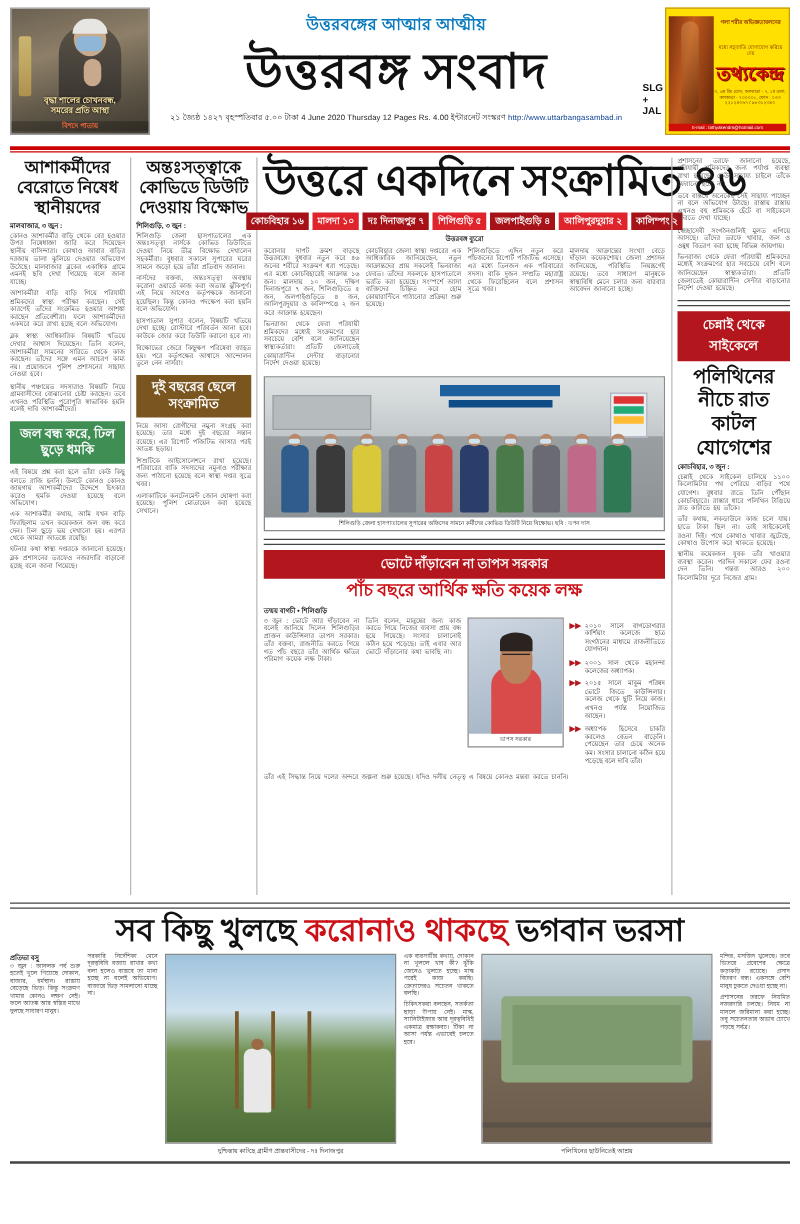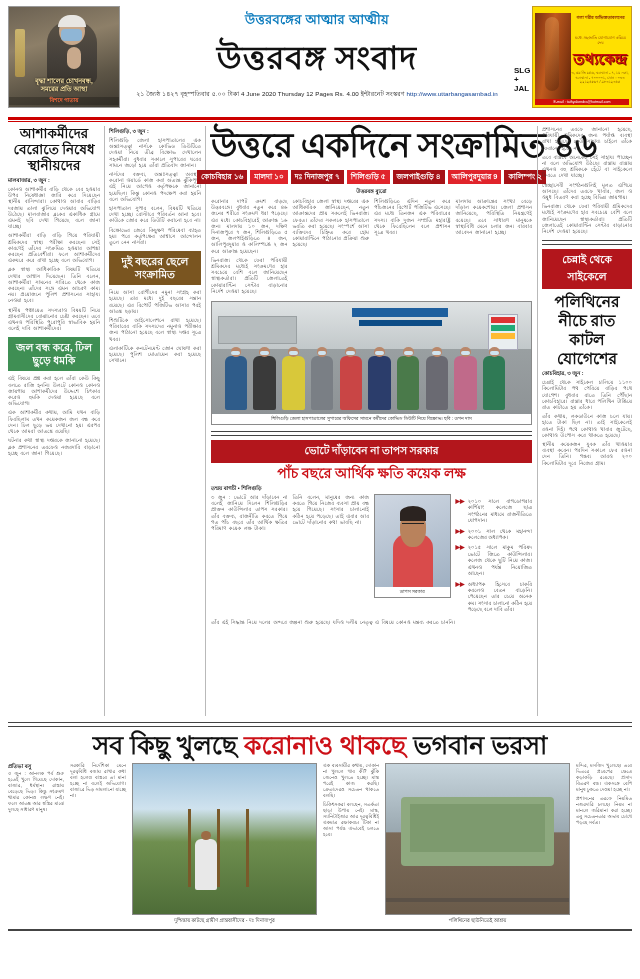--- a/index.html
+++ b/index.html
@@ -19,21 +19,21 @@
   .mast-photo .mask{position:absolute;left:52px;top:22px;width:21px;height:12px;border-radius:4px;background:#8fb6d6;}
   .mast-photo .hands{position:absolute;left:58px;top:40px;width:14px;height:22px;border-radius:7px;background:#c8a98c;}
   .mast-cap{position:absolute;left:0;bottom:14px;width:100%;text-align:center;color:#ffe9a8;font-size:6.5px;line-height:8px;
     text-shadow:0 0 2px #000;font-weight:bold;}
   .mast-cap2{position:absolute;left:0;bottom:2px;width:100%;text-align:center;font-size:5.5px;color:#fff;
     background:rgba(0,0,0,.25);}
   .mast-cap2 b{color:#ff6a3d;}
 
   .mast-center{flex:1 1 auto;text-align:center;padding:0 6px;position:relative;}
   .tagline{color:#0b7bbd;font-size:13px;font-weight:bold;letter-spacing:.3px;margin:4px 0 0 0;}
-  .paper-title{font-family:"Liberation Serif",serif;font-weight:bold;font-size:32px;line-height:56px;letter-spacing:1px;
+  .paper-title{font-family:"Liberation Serif",serif;font-weight:bold;font-size:39px;line-height:56px;letter-spacing:1px;
     color:#111;margin:-1px 0 0 0;white-space:nowrap;}
   .dateline{font-size:6.2px;color:#222;margin-top:3px;white-space:nowrap;letter-spacing:.1px;}
   .dateline .url{color:#0a3d91;}
 
   .mast-right{width:118px;flex:0 0 auto;display:flex;align-items:flex-start;}
   .slgjal{font-size:8px;font-weight:bold;line-height:9px;text-align:left;width:18px;padding-top:60px;color:#111;}
   .ad-box{width:98px;height:100px;border:1px solid #c59b1d;background:#ffe000;position:relative;overflow:hidden;}
   .ad-bottle{position:absolute;left:2px;top:6px;width:36px;height:88px;
     background:linear-gradient(100deg,#7a2e10,#c05a1e 40%,#8a3b12 75%,#5e2409);}
   .ad-bottle:after{content:"";position:absolute;left:10px;top:4px;width:14px;height:74px;border-radius:7px;
@@ -197,20 +197,21 @@
       </div>
       <div class="banner-green">জল বন্ধ করে, ঢিল ছুড়ে ধমকি</div>
       <div class="dots">
         <p>এই বিষয়ে প্রশ্ন করা হলে তাঁরা কেউ কিছু বলতে রাজি হননি। উলটে কোনও কোনও জায়গায় আশাকর্মীদের উদ্দেশে চিৎকার করেও হুমকি দেওয়া হয়েছে বলে অভিযোগ।</p>
         <p>এক আশাকর্মীর কথায়, আমি যখন বাড়ি ফিরছিলাম তখন কয়েকজন জল বন্ধ করে দেন। ঢিল ছুড়ে ভয় দেখানো হয়। এরপর থেকে আমরা আতঙ্কে রয়েছি।</p>
         <p>ঘটনার কথা স্বাস্থ্য দপ্তরকে জানানো হয়েছে। ব্লক প্রশাসনের তরফেও নজরদারি বাড়ানো হচ্ছে বলে জানা গিয়েছে।</p>
       </div>
     </div>
 
     <div class="colL2">
+      <div class="hl-sm">অন্তঃসত্ত্বাকে কোভিডে ডিউটি দেওয়ায় বিক্ষোভ</div>
       <div class="byline">শিলিগুড়ি, ৩ জুন :</div>
       <div class="dots">
         <p>শিলিগুড়ি জেলা হাসপাতালের এক অন্তঃসত্ত্বা নার্সকে কোভিড ডিউটিতে দেওয়া নিয়ে তীব্র বিক্ষোভ দেখালেন সহকর্মীরা। বুধবার সকালে সুপারের ঘরের সামনে জড়ো হয়ে তাঁরা প্রতিবাদ জানান।</p>
         <p>নার্সদের বক্তব্য, অন্তঃসত্ত্বা অবস্থায় করোনা ওয়ার্ডে কাজ করা অত্যন্ত ঝুঁকিপূর্ণ। এই নিয়ে আগেও কর্তৃপক্ষকে জানানো হয়েছিল। কিন্তু কোনও পদক্ষেপ করা হয়নি বলে অভিযোগ।</p>
         <p>হাসপাতাল সুপার বলেন, বিষয়টি খতিয়ে দেখা হচ্ছে। রোস্টারে পরিবর্তন আনা হবে। কাউকে জোর করে ডিউটি করানো হবে না।</p>
         <p>বিক্ষোভের জেরে কিছুক্ষণ পরিষেবা ব্যাহত হয়। পরে কর্তৃপক্ষের আশ্বাসে আন্দোলন তুলে নেন নার্সরা।</p>
       </div>
       <div class="banner-brown">দুই বছরের ছেলে সংক্রামিত</div>
       <div class="dots">
         <p>নিয়ে আসা রোগীদের নমুনা সংগ্রহ করা হয়েছে। তার মধ্যে দুই বছরের সন্তান রয়েছে। এর রিপোর্ট পজিটিভ আসার পরই আতঙ্ক ছড়ায়।</p>
@@ -222,21 +223,21 @@
     <div class="center">
 
       <div class="main-hl">উত্তরে একদিনে সংক্রামিত ৪৬</div>
 
       <div class="badges">
         <span class="badge b-dark">কোচবিহার ১৬</span>
         <span class="badge b-light">মালদা ১০</span>
         <span class="badge b-dark">দঃ দিনাজপুর ৭</span>
         <span class="badge b-light">শিলিগুড়ি ৫</span>
         <span class="badge b-dark">জলপাইগুড়ি ৪</span>
-        <span class="badge b-light">আলিপুরদুয়ার 9</span>
+        <span class="badge b-light">আলিপুরদুয়ার ২</span>
         <span class="badge b-dark">কালিম্পং ২</span>
       </div>
 
       <div class="src-line">উত্তরবঙ্গ ব্যুরো</div>
 
       <div class="cols4">
         <div class="dots">
           <p>করোনার দাপট ক্রমশ বাড়ছে উত্তরবঙ্গে। বুধবার নতুন করে ৪৬ জনের শরীরে সংক্রমণ ধরা পড়েছে। এর মধ্যে কোচবিহারেই আক্রান্ত ১৬ জন। মালদায় ১০ জন, দক্ষিণ দিনাজপুরে ৭ জন, শিলিগুড়িতে ৫ জন, জলপাইগুড়িতে ৪ জন, আলিপুরদুয়ার ও কালিম্পঙে ২ জন করে আক্রান্ত হয়েছেন।</p>
           <p>ভিনরাজ্য থেকে ফেরা পরিযায়ী শ্রমিকদের মধ্যেই সংক্রমণের হার সবচেয়ে বেশি বলে জানিয়েছেন স্বাস্থ্যকর্তারা। প্রতিটি জেলাতেই কোয়ারান্টিন সেন্টার বাড়ানোর নির্দেশ দেওয়া হয়েছে।</p>
         </div>

